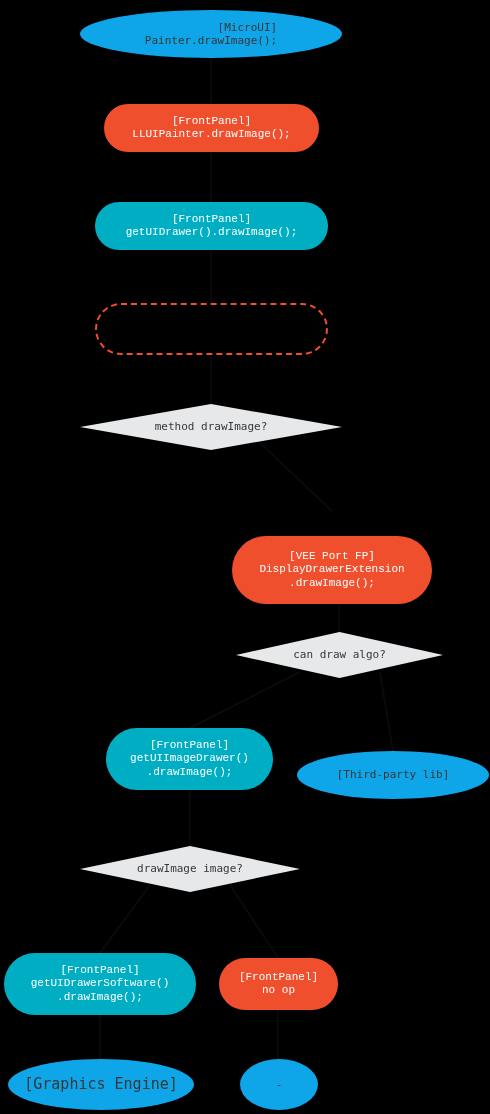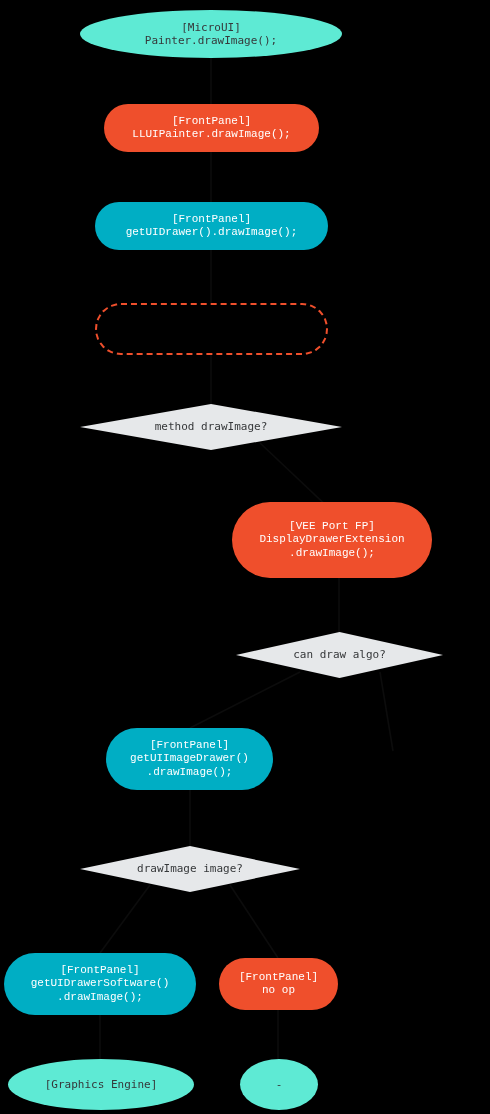--- a/index.html
+++ b/index.html
@@ -30,22 +30,23 @@
     white-space: pre;
     line-height: 1.22;
   }
   .node .lbl {
     white-space: pre;
     display: block;
   }
   
   .shape-ellipse {
     border-radius: 50%;
-    background: #5eead4;
+    background: #0ea5e9;
     color: #36383a;
+    text-align: right;
   }
   .shape-stadium {
     border-radius: 999px;
     color: #ffffff;
     font-family: Liberation Mono, monospace;
   }
   .shape-stadium.fill-orange { background: #ef4f2c; }
   .shape-stadium.fill-teal   { background: #00aec4; }
   .shape-stadium.dashed {
     background: transparent;
@@ -105,53 +106,56 @@
   </div>
 
   <div class="node shape-stadium dashed" style="left:95px;top:303px;width:233px;height:52px;font-size:11px;">
     <span class="lbl"></span>
   </div>
 
   <div class="node shape-diamond" style="left:80px;top:404px;width:262px;height:46px;font-size:11px;">
     <span class="lbl">method drawImage?</span>
   </div>
 
-  <div class="node shape-stadium fill-orange" style="left:232px;top:502px;width:200px;height:76px;font-size:11px;">
+  <div class="node shape-stadium fill-orange" style="left:232px;top:536px;width:200px;height:68px;font-size:11px;">
     <span class="lbl">[VEE Port FP]
 DisplayDrawerExtension
 .drawImage();</span>
   </div>
 
   <div class="node shape-diamond" style="left:236px;top:632px;width:207px;height:46px;font-size:11px;">
     <span class="lbl">can draw algo?</span>
   </div>
 
   <div class="node shape-stadium fill-teal" style="left:106px;top:728px;width:167px;height:62px;font-size:11px;">
     <span class="lbl">[FrontPanel]
 getUIImageDrawer()
 .drawImage();</span>
   </div>
 
+  <div class="node shape-ellipse" style="left:297px;top:751px;width:192px;height:48px;font-size:11px;">
+    <span class="lbl">[Third-party lib]</span>
+  </div>
 
   <div class="node shape-diamond" style="left:80px;top:846px;width:220px;height:46px;font-size:11px;">
     <span class="lbl">drawImage image?</span>
   </div>
 
   <div class="node shape-stadium fill-teal" style="left:4px;top:953px;width:192px;height:62px;font-size:11px;">
     <span class="lbl">[FrontPanel]
 getUIDrawerSoftware()
 .drawImage();</span>
   </div>
 
   <div class="node shape-stadium fill-orange" style="left:219px;top:958px;width:119px;height:52px;font-size:11px;">
     <span class="lbl">[FrontPanel]
 no op</span>
   </div>
 
-  <div class="node shape-ellipse" style="left:8px;top:1059px;width:186px;height:51px;font-size:11px;">
+  <div class="node shape-ellipse" style="left:8px;top:1059px;width:186px;height:51px;font-size:15px;">
     <span class="lbl">[Graphics Engine]</span>
   </div>
 
   <div class="node shape-ellipse" style="left:240px;top:1059px;width:78px;height:51px;font-size:11px;">
     <span class="lbl">-</span>
   </div>
 
 </div>
 
 </body></html>

